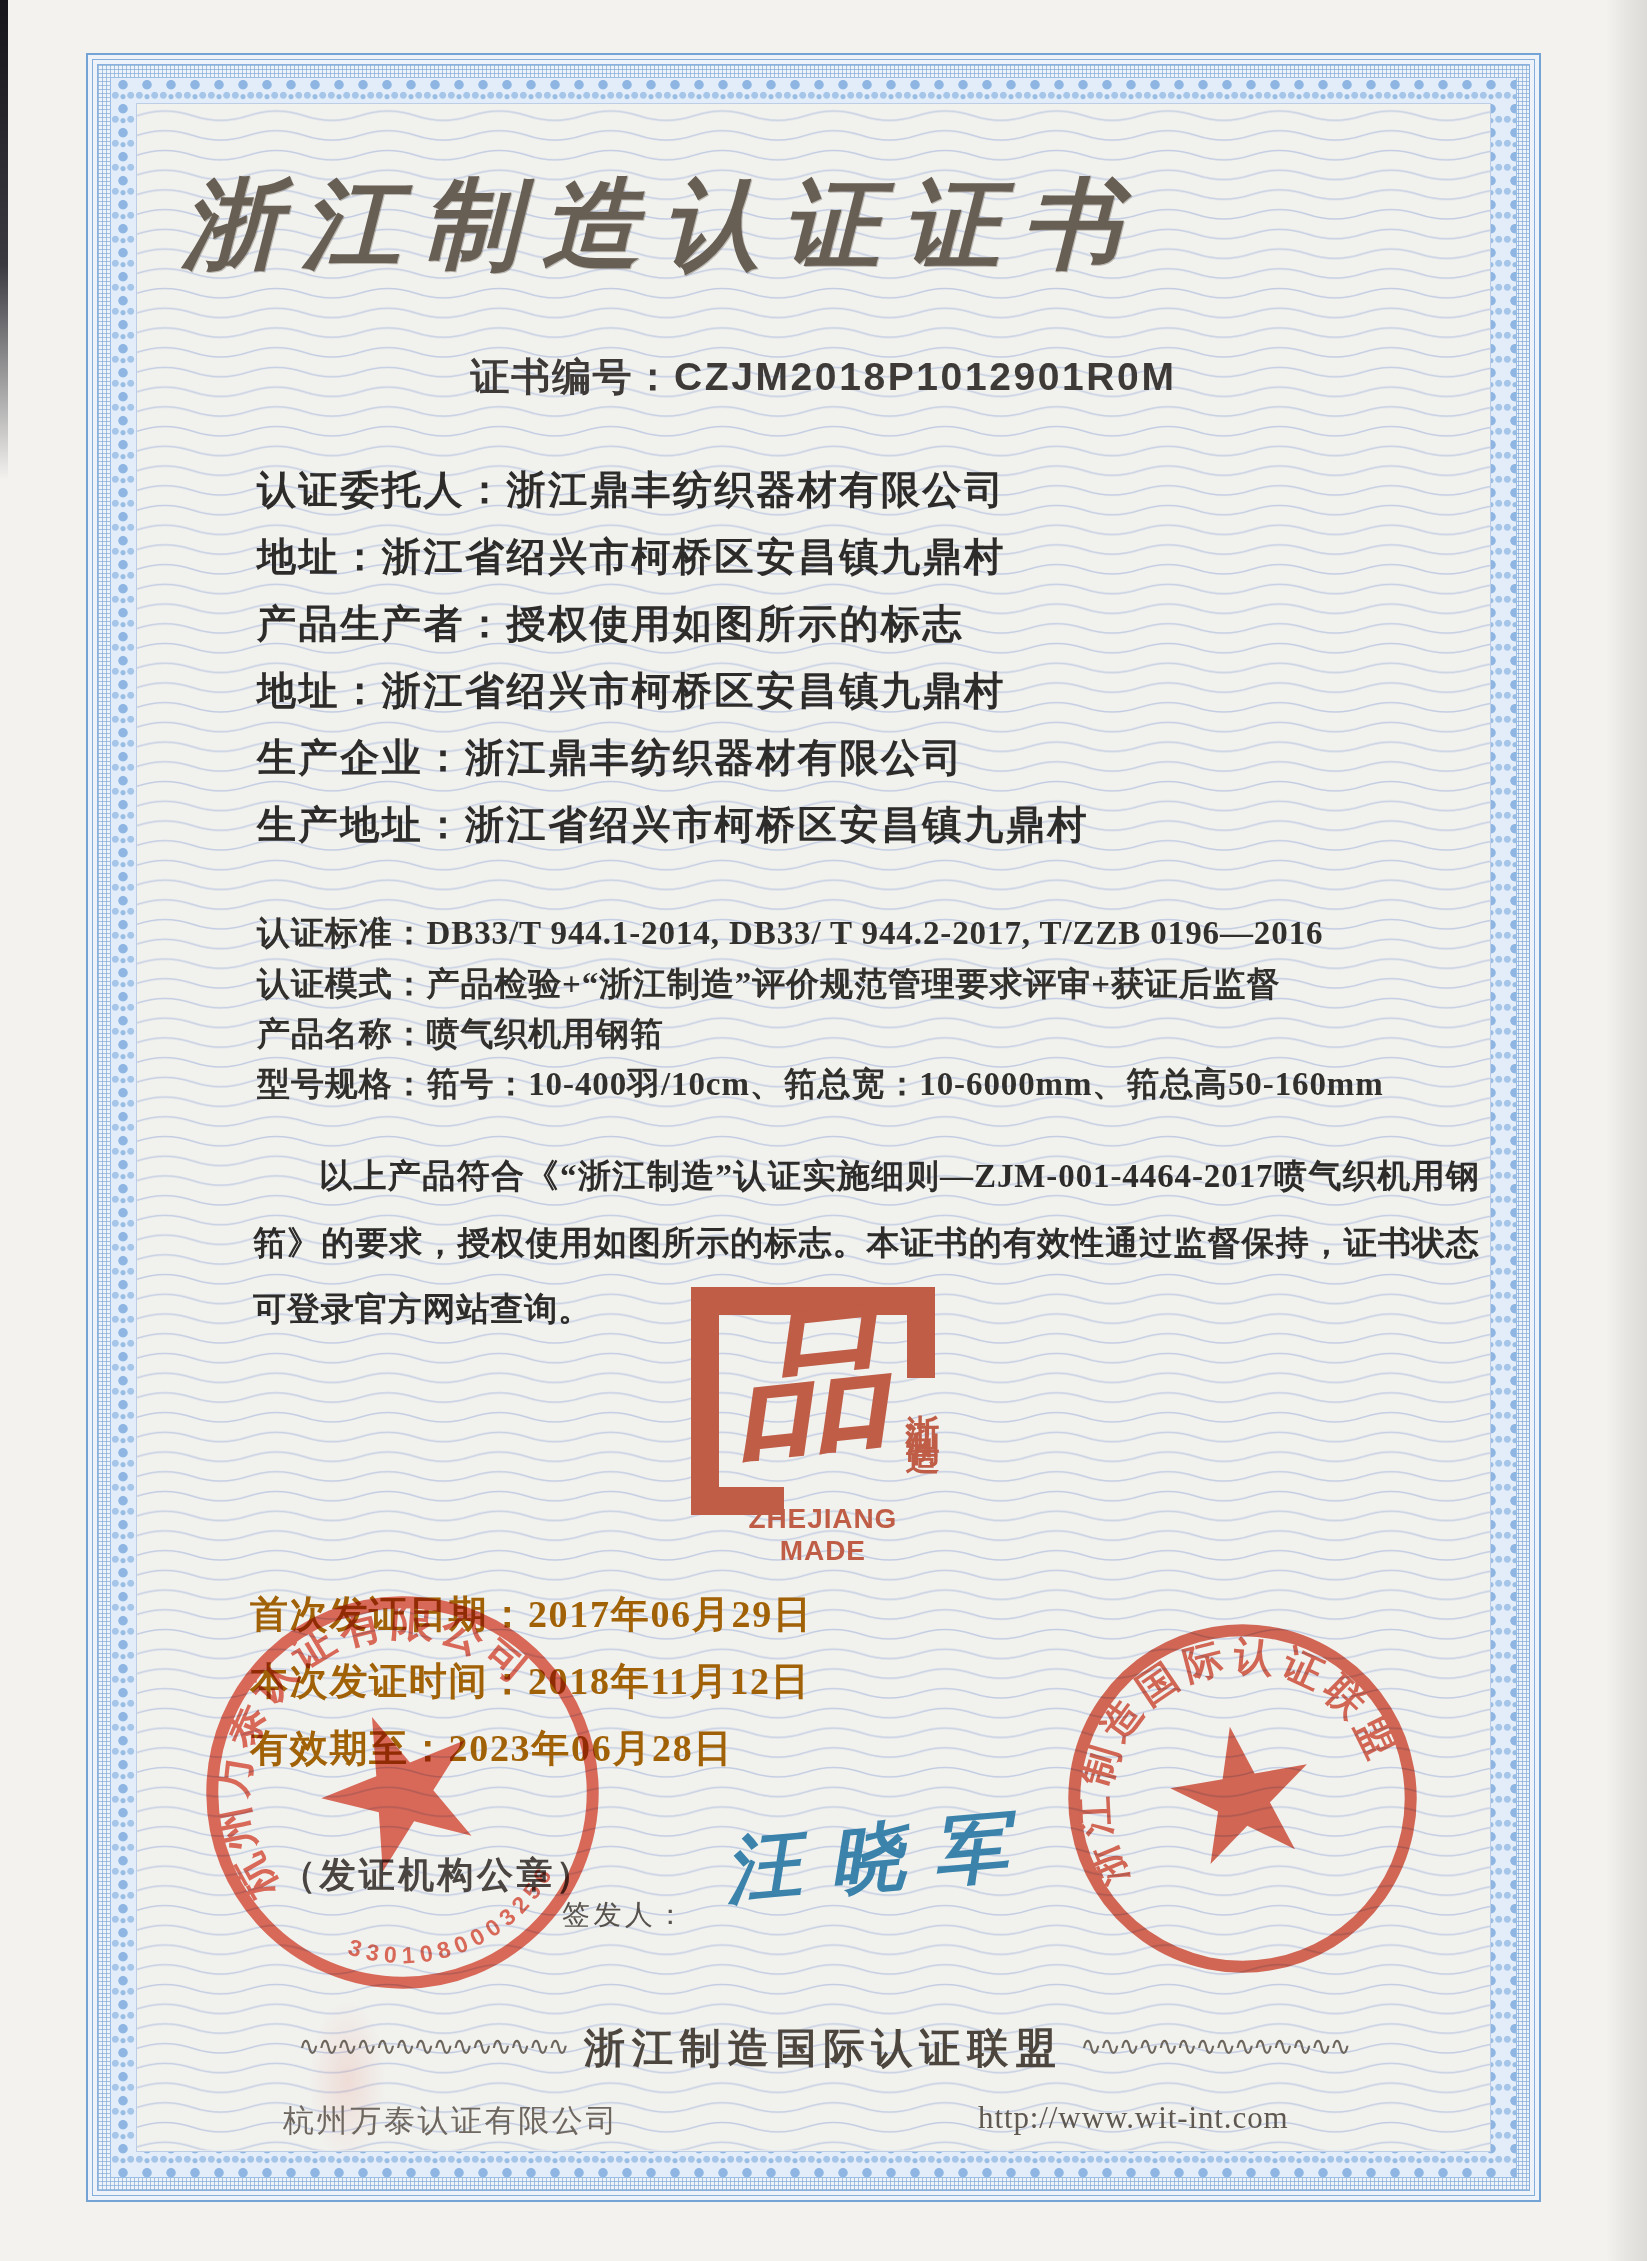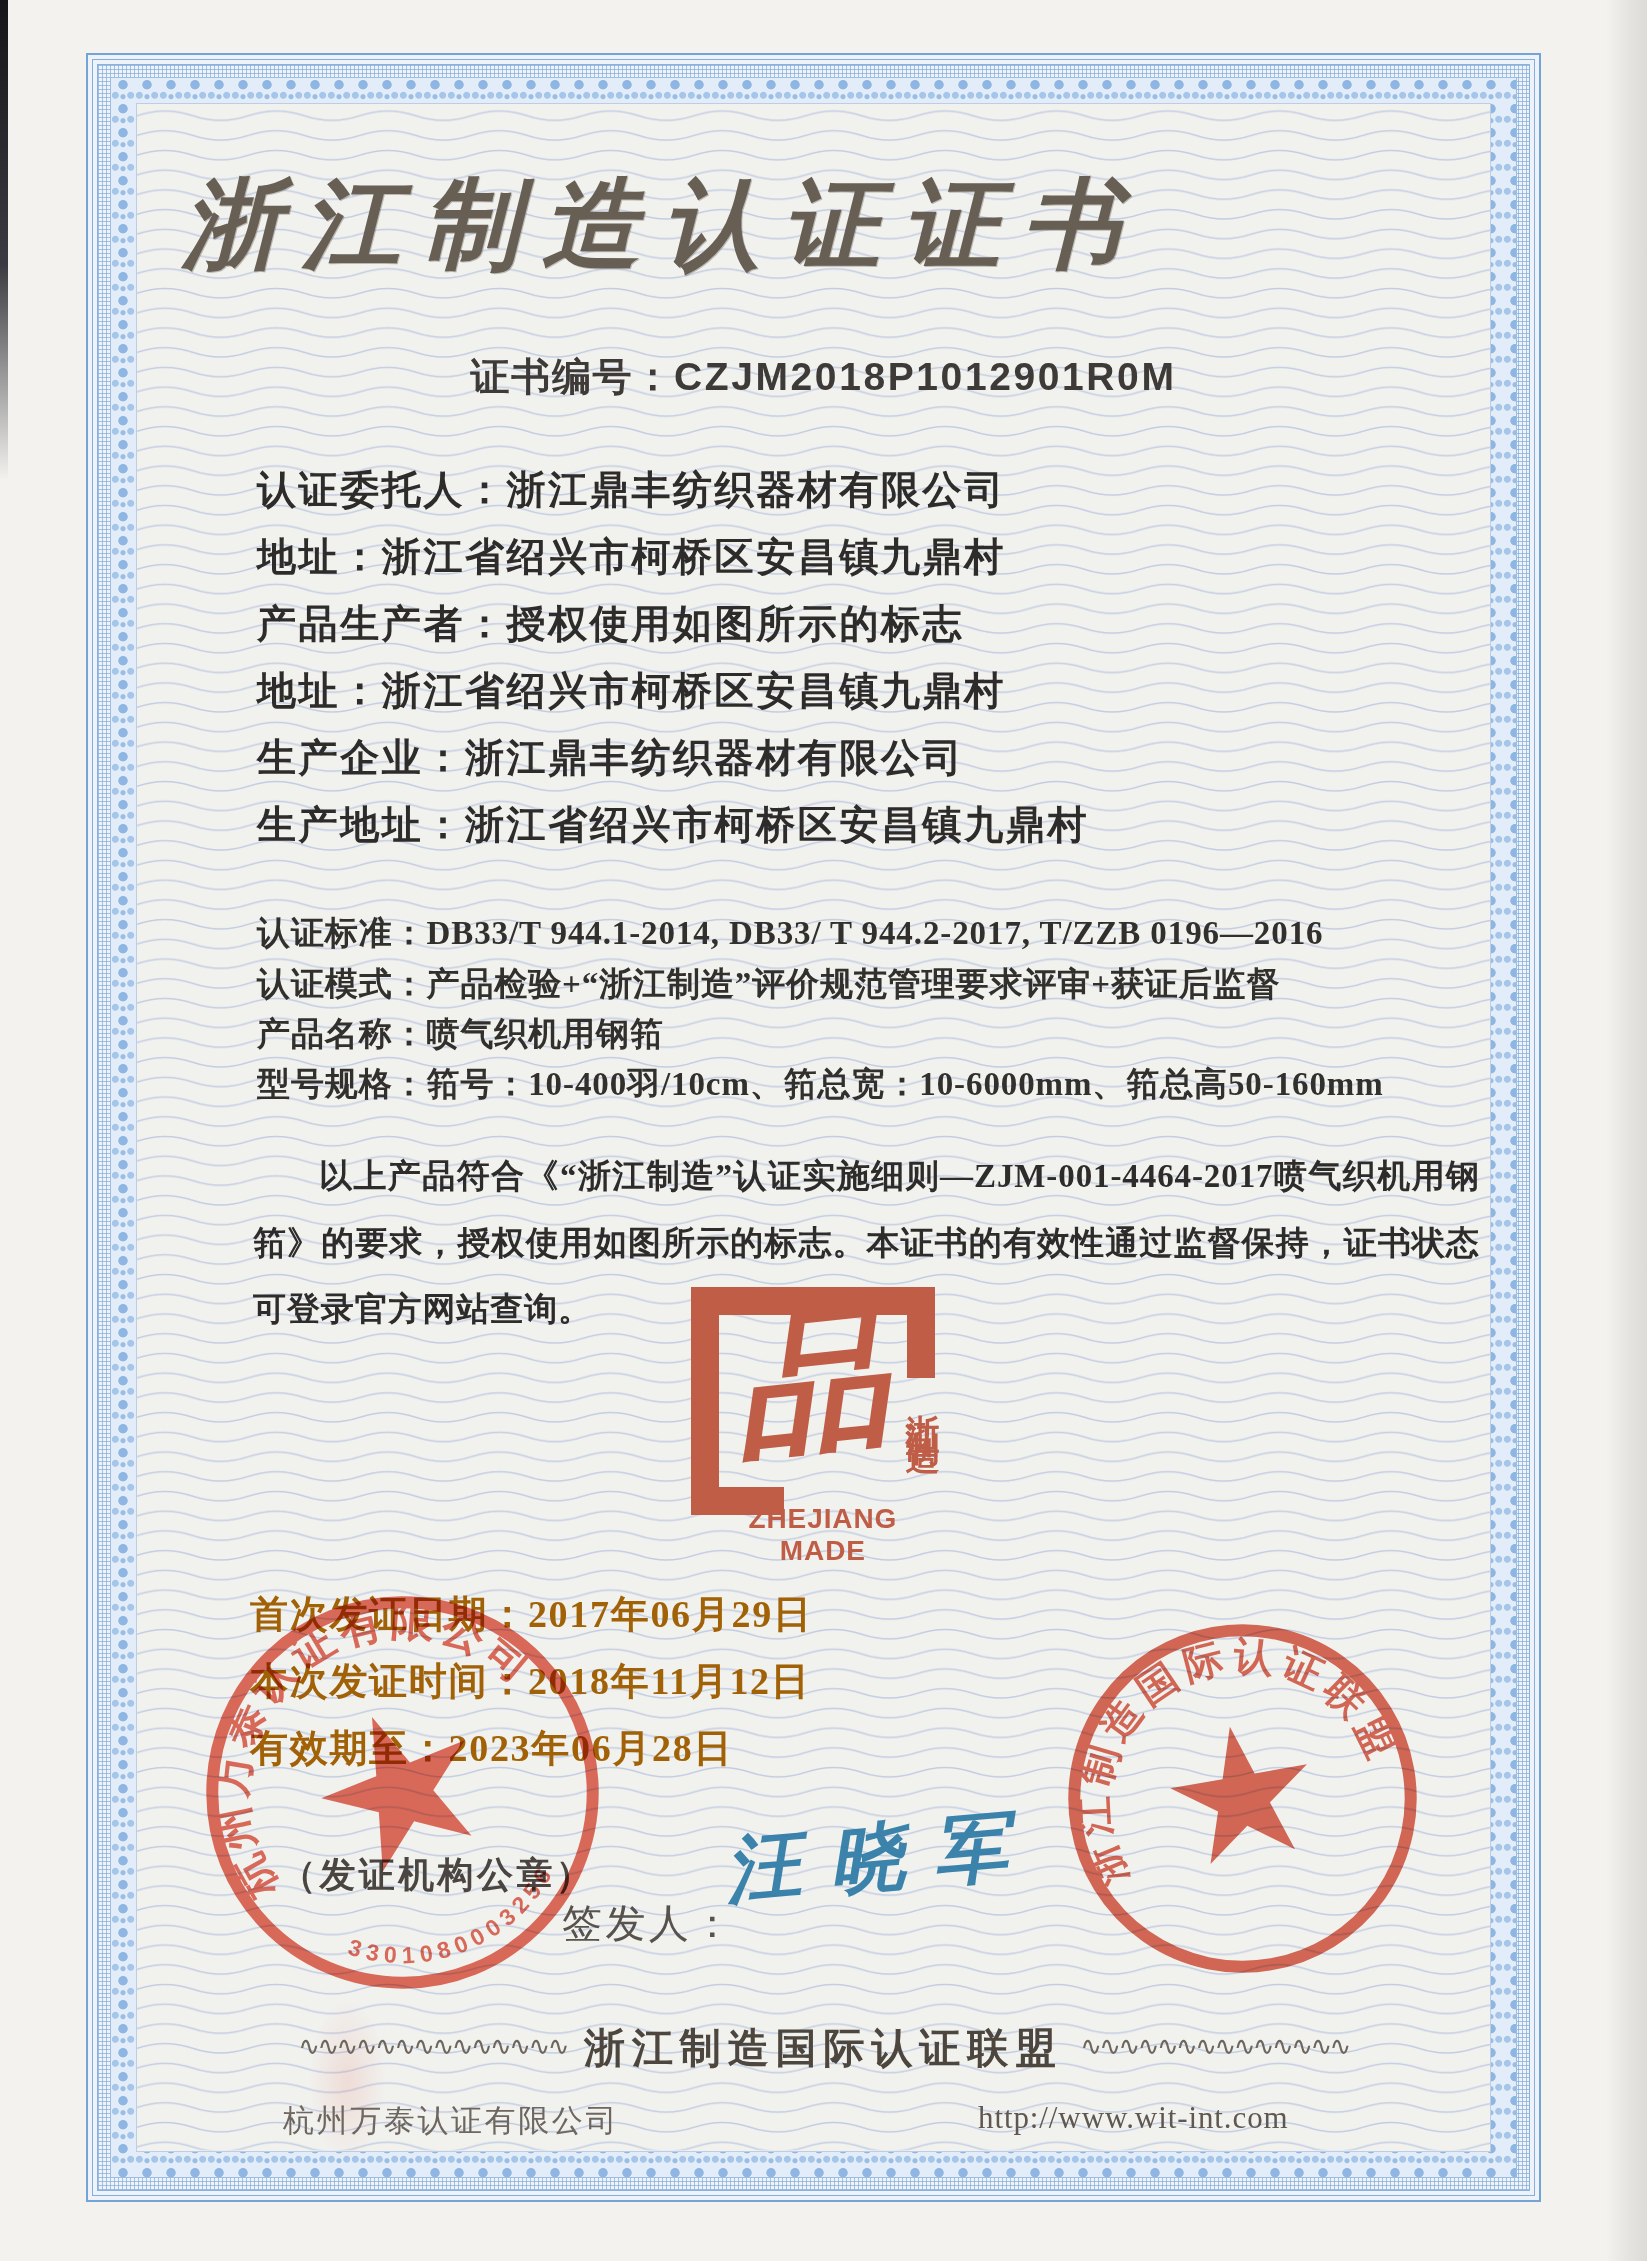--- a/index.html
+++ b/index.html
@@ -40,21 +40,21 @@
     letter-spacing:22px;text-shadow:0.9px 0.9px 0 rgba(90,80,70,.35);}
   .certline{left:0;top:350px;width:1647px;text-align:center;color:#3d3a38;
     font-size:39px;font-weight:bold;letter-spacing:1.7px;}
   .certline .num{font-family:"Liberation Sans","DejaVu Sans",sans-serif;letter-spacing:2.6px;}
   .infoline{left:257px;width:1201px;font-size:39px;font-weight:bold;color:#2e2c2a;letter-spacing:2.6px;}
   .specline{left:257px;width:1235px;font-size:33px;font-weight:bold;color:#32302d;letter-spacing:0.9px;}
   .para{left:253px;top:1143px;width:1227px;font-size:33px;color:#2e2c2a;
     line-height:2.02;text-align:justify;text-indent:2em;font-weight:bold;letter-spacing:0.9px;}
   .dateline{left:250px;width:772px;font-size:38px;font-weight:bold;color:#a16207;letter-spacing:1.7px;}
   .sealnote{left:245px;top:1851px;font-size:36px;color:#4a4540;letter-spacing:3.4px;font-weight:bold;margin-left:35px;}
-  .issuer{left:562px;top:1896px;font-size:40px;color:#57524c;letter-spacing:3.4px;}
+  .issuer{left:562px;top:1896px;font-size:28px;color:#57524c;letter-spacing:3.4px;}
   .signature{left:725px;top:1808px;font-size:75px;color:#2d7aa6;
     transform:rotate(-5deg);letter-spacing:29px;font-style:italic;font-weight:bold;opacity:.92;}
   .footer-alliance{left:0;top:2021px;width:1647px;text-align:center;
     font-size:41px;font-weight:bold;color:#4d463e;letter-spacing:6.9px;}
   .flourish{font-size:26px;color:#6d665d;letter-spacing:-2.6px;font-weight:normal;
     position:relative;top:-6.9px;font-family:"DejaVu Sans",sans-serif;}
   .footer-company{left:283px;top:2100px;font-size:31px;color:#6e675f;letter-spacing:2.6px;}
   .footer-url{left:978px;top:2100px;font-size:31px;color:#5e5850;
     font-family:"Liberation Serif","DejaVu Serif",serif;letter-spacing:0.9px;}
 

